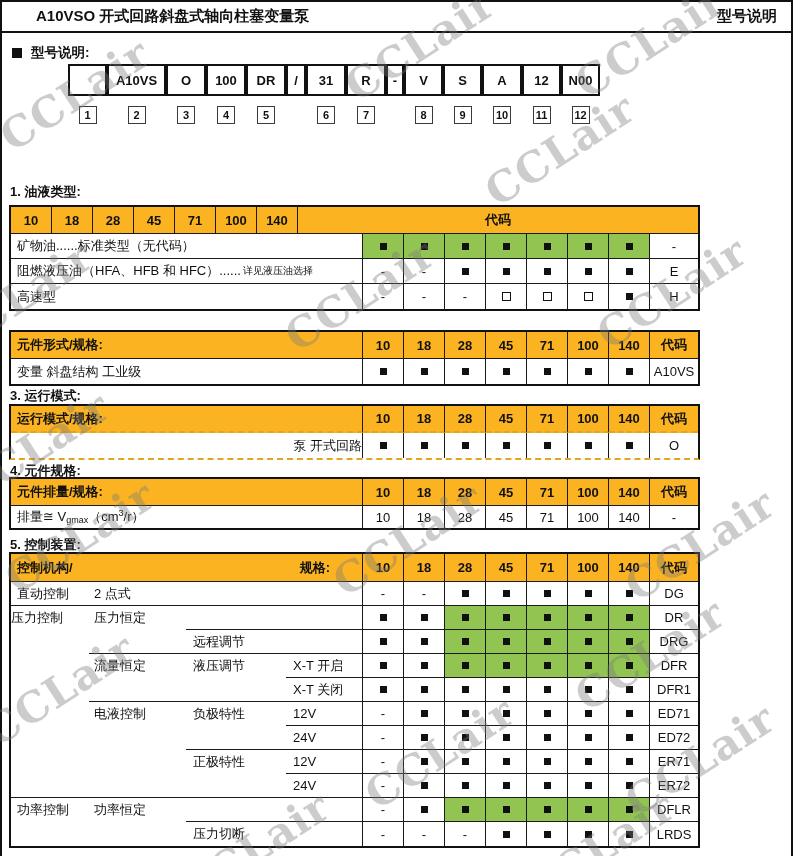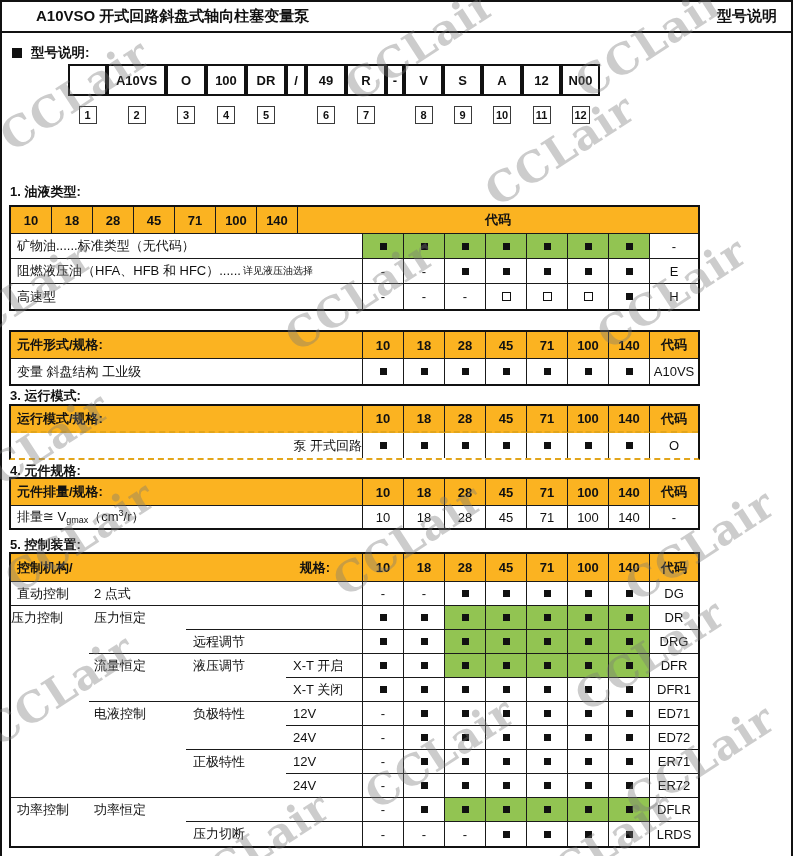--- a/index.html
+++ b/index.html
@@ -60,21 +60,21 @@
     <span>型号说明:</span>
   </div>
 
   <div id="model-area">
       <div class="mbox" style="left: 68px; width: 39px;"></div>
       <div class="mbox" style="left: 107px; width: 59px;">A10VS</div>
       <div class="mbox" style="left: 166px; width: 40px;">O</div>
       <div class="mbox" style="left: 206px; width: 40px;">100</div>
       <div class="mbox" style="left: 246px; width: 40px;">DR</div>
       <div class="mbox" style="left: 286px; width: 20px;">/</div>
-      <div class="mbox" style="left: 306px; width: 40px;">49</div>
+      <div class="mbox" style="left: 306px; width: 40px;">31</div>
       <div class="mbox" style="left: 346px; width: 40px;">R</div>
       <div class="mbox" style="left: 386px; width: 18px;">-</div>
       <div class="mbox" style="left: 404px; width: 39px;">V</div>
       <div class="mbox" style="left: 443px; width: 39px;">S</div>
       <div class="mbox" style="left: 482px; width: 40px;">A</div>
       <div class="mbox" style="left: 522px; width: 39px;">12</div>
       <div class="mbox" style="left: 561px; width: 39px;">N00</div>
       <div class="nbox" style="left: 78.5px;">1</div>
       <div class="nbox" style="left: 127.5px;">2</div>
       <div class="nbox" style="left: 177px;">3</div>

